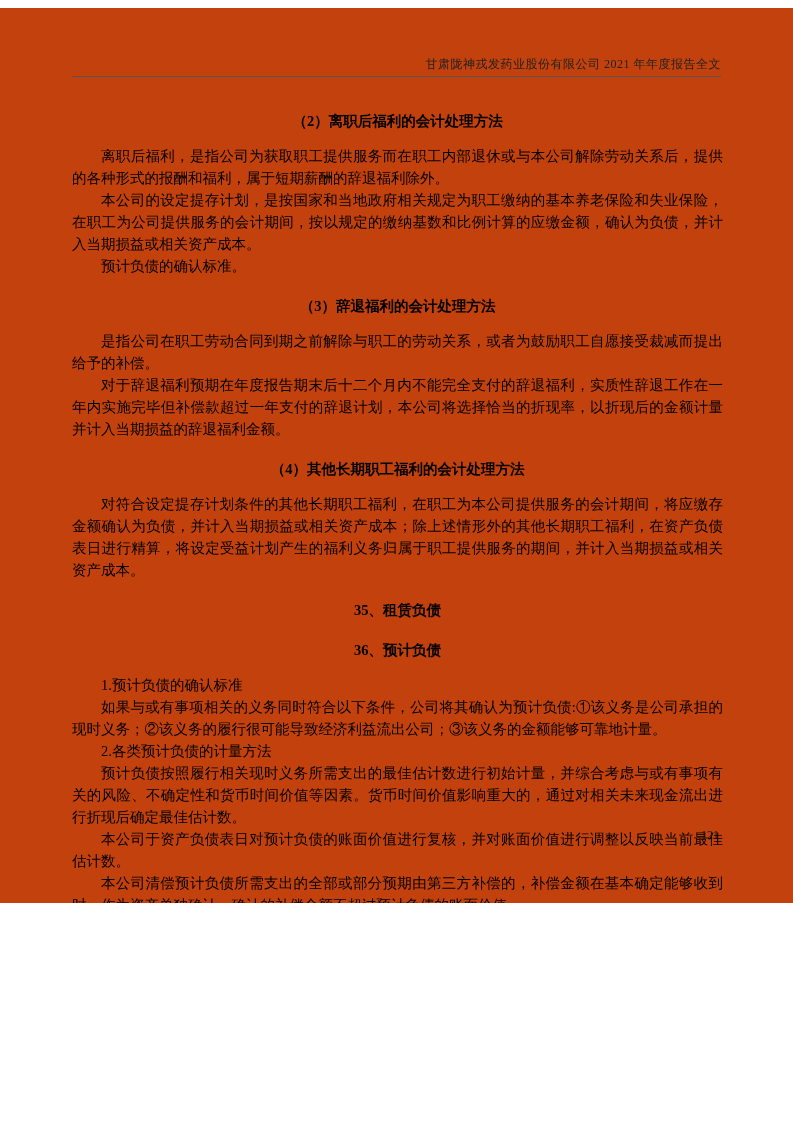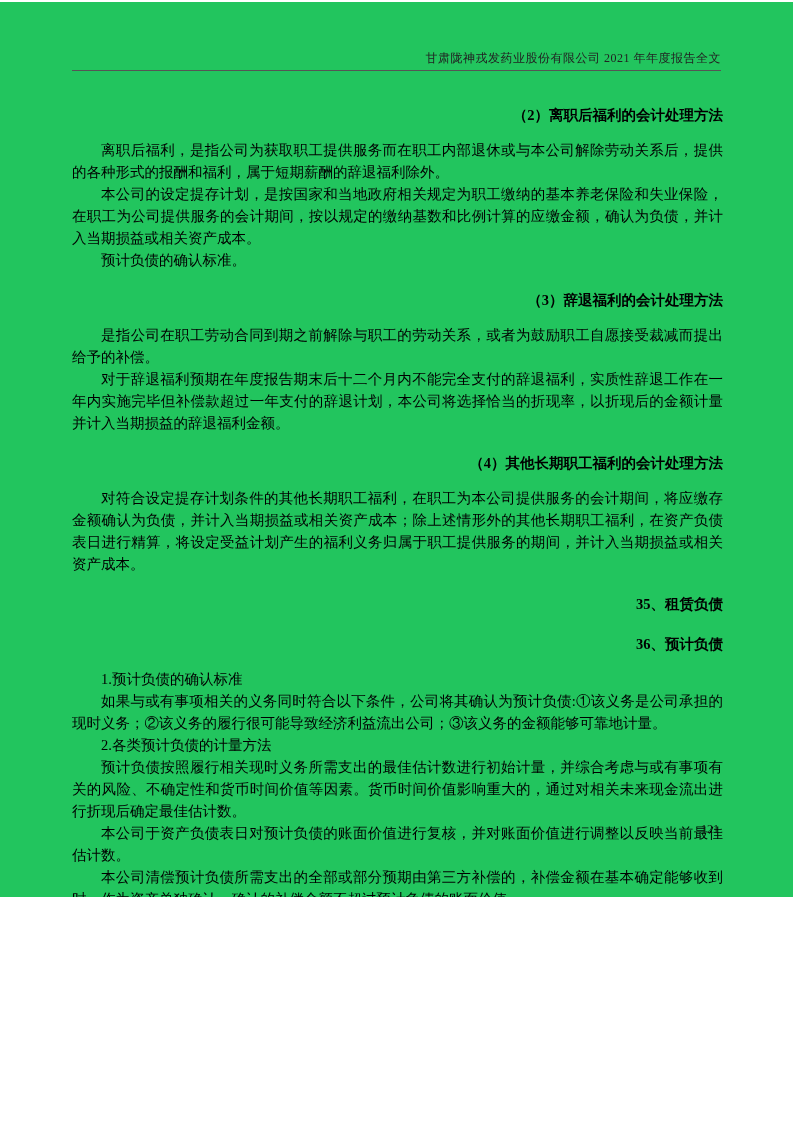--- a/index.html
+++ b/index.html
@@ -5,22 +5,22 @@
   * { box-sizing: border-box; }
   html, body {
     margin: 0;
     padding: 0;
     background: #ffffff;
   }
   .page {
     position: relative;
     width: 793px;
     height: 895px;
-    margin: 2px auto;
-    background: #22c55e;
+    margin: 8px auto;
+    background: #c2410c;
     font-family: "Liberation Serif", "DejaVu Serif", serif;
     color: #000000;
     overflow: hidden;
   }
   .header {
     position: absolute;
     top: 48px;
     left: 72px;
     right: 72px;
     text-align: right;
@@ -40,21 +40,21 @@
     position: absolute;
     top: 84px;
     left: 72px;
     right: 70px;
     font-size: 14.5px;
     line-height: 22px;
     text-align: justify;
   }
   .block-heading {
     font-weight: bold;
-    text-align: right;
+    text-align: center;
     margin: 18px 0 13px 0;
   }
   .block-para {
     margin: 0;
     text-indent: 2em;
   }
   .footer {
     position: absolute;
     right: 74px;
     bottom: 60px;

